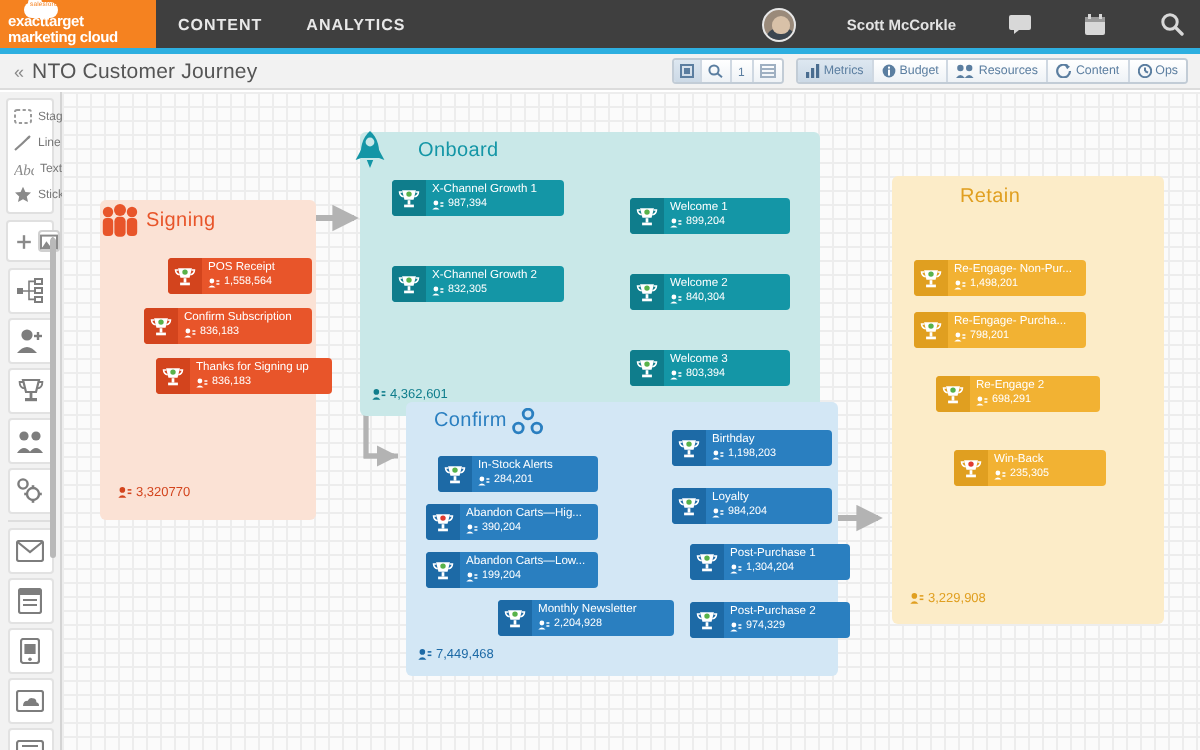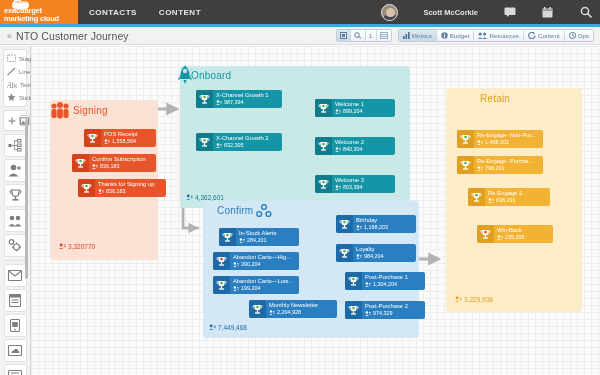--- a/index.html
+++ b/index.html
@@ -157,22 +157,22 @@
     <div class="brand">
       <div class="brand-logo">
         <div class="brand-cloud">
           <span>salesforce</span>
         </div>
         <div class="brand-name">exacttarget</div>
         <div class="brand-sub">marketing cloud</div>
       </div>
     </div>
 
-    <div class="navtab">CONTACTS</div>
     <div class="navtab">CONTENT</div>
+    <div class="navtab">ANALYTICS</div>
 
     <div class="nav-right">
       <div class="avatar"></div>
       <div class="username">Scott McCorkle</div>
       <div class="nav-ico">
         <svg width="12" height="10" viewBox="0 0 12 10">
             <rect x="0.5" y="0.5" width="11" height="7.5" rx="1" fill="#d8d8d8"></rect>
             <path d="M3 8 L3 10 L5.5 8 Z" fill="#d8d8d8"></path>
           </svg>
       </div>
@@ -539,21 +539,21 @@
     </div>
     <div style="position:absolute;left:146px;top:19px;width:16px;height:23px;">
       <svg width="16" height="23" viewBox="0 0 16 23">
         <path d="M8 0.5 C12 4 13 9 12.5 14 H3.5 C3 9 4 4 8 0.5 Z" fill="#1496a6"></path>
         <circle cx="8" cy="6" r="2.2" fill="#c9e8e8"></circle>
         <path d="M3.5 10 L0.8 15 L3.5 14 Z" fill="#1496a6"></path>
         <path d="M12.5 10 L15.2 15 L12.5 14 Z" fill="#1496a6"></path>
         <path d="M6.4 15 H9.6 L8 19 Z" fill="#1496a6"></path>
       </svg>
     </div>
-    <div class="stage-title" style="left:160px; top:24px; color:#1496a6;">Onboard</div>
+    <div class="stage-title" style="left:178px; top:24px; color:#1496a6;">Onboard</div>
 
     <div class="node n-teal" style="left:165px; top:44px; width:86px;">
       <span class="nicon">
         <svg width="11" height="11" viewBox="0 0 13 13">
             <path d="M2.4 1.3 H10.6 L9.2 7 H3.8 Z" fill="#fff"></path>
             <path d="M2.6 2.3 H0.9 Q1 4.8 3.4 5.2 M10.4 2.3 H12.1 Q12 4.8 9.6 5.2" fill="none" stroke="#fff" stroke-width=".9"></path>
             <rect x="5.7" y="7.2" width="1.6" height="2.6" fill="#fff"></rect>
             <rect x="3.6" y="9.8" width="5.8" height="1.6" fill="#fff"></rect>
             <circle cx="6.5" cy="3.6" r="1.6" fill="#58b24a"></circle>
           </svg>

